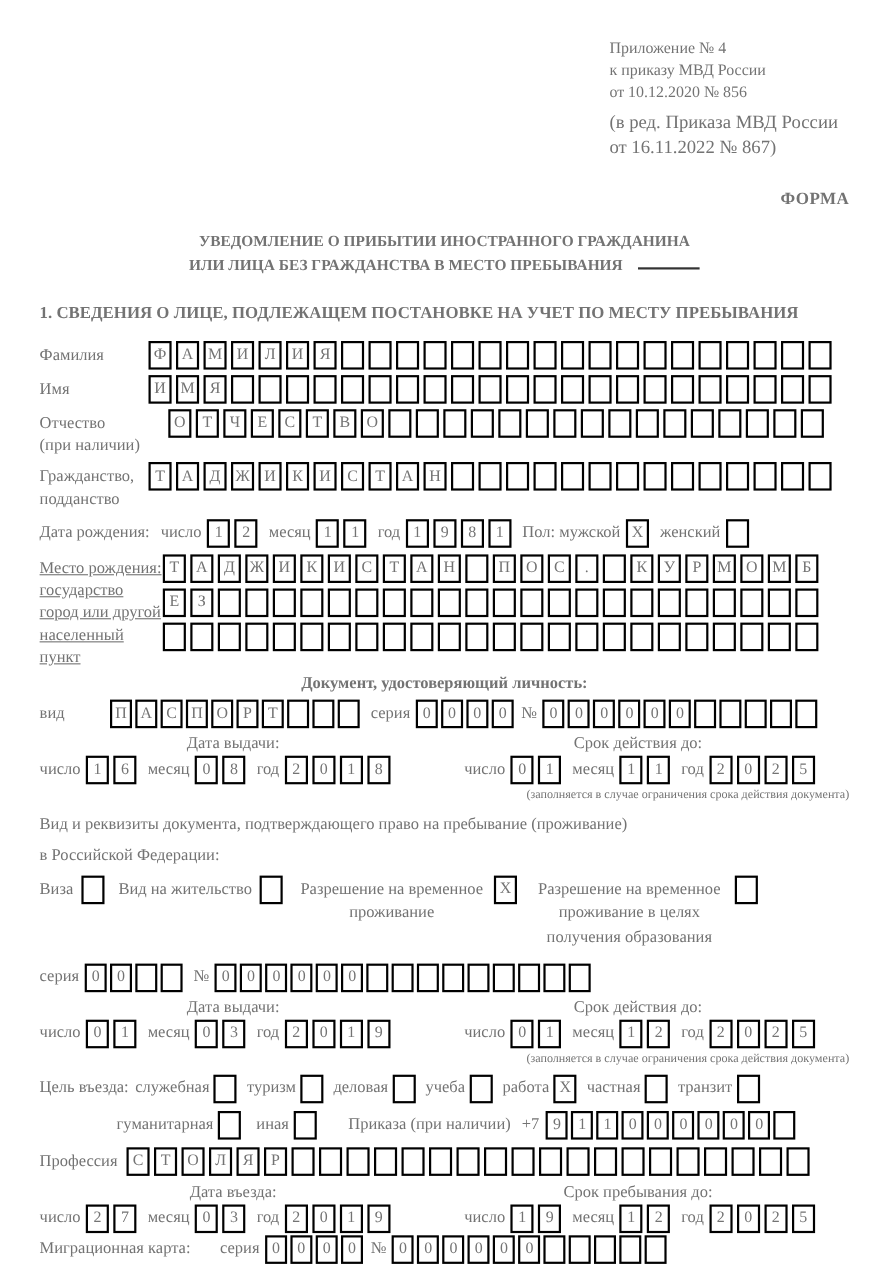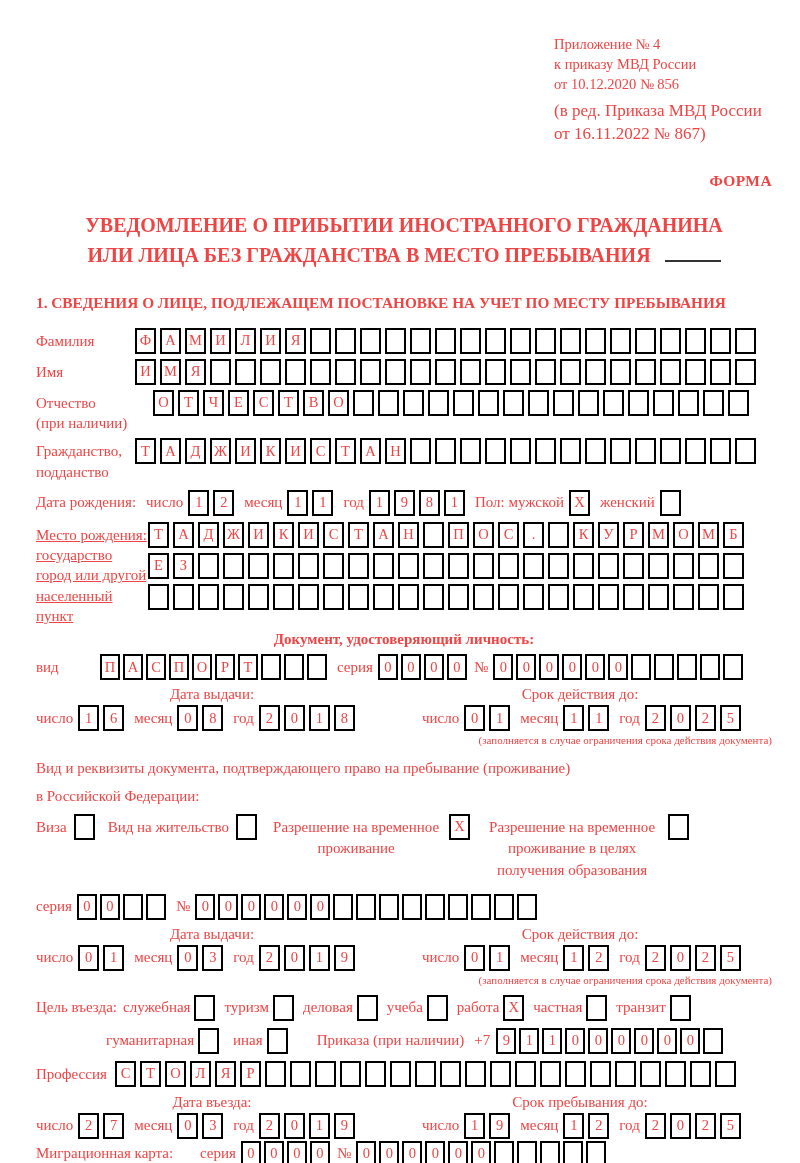--- a/index.html
+++ b/index.html
@@ -1,27 +1,27 @@
 <!DOCTYPE html>
 <html><head>
 <meta charset="utf-8">
 <style>
   html,body{margin:0;padding:0;background:#fff;}
   .page{
     width:800px;height:1163px;box-sizing:border-box;
     padding:30px 28px 14px 36px;
     font-family:"Liberation Serif","DejaVu Serif",serif;
-    color:#ef4444;font-size:15px;background:#fff;overflow:hidden;position:relative;
+    color:#737373;font-size:15px;background:#fff;overflow:hidden;position:relative;
   }
   
   .appendix{margin:4px 0 0 auto;width:218px;line-height:1.38;font-size:14.5px;}
   .amend{margin-top:5px;font-size:17px;line-height:1.38;}
   .forma{margin-top:26px;text-align:right;font-weight:bold;font-size:15.5px;letter-spacing:.4px;}
   
-  .title{margin-top:20px;text-align:center;font-weight:bold;font-size:20px;line-height:1.5;}
+  .title{margin-top:20px;text-align:center;font-weight:bold;font-size:14px;line-height:1.5;}
   .uline{display:inline-block;width:56px;border-bottom:2px solid #333;margin-left:14px;vertical-align:baseline;}
   .section-heading{margin-top:24px;margin-bottom:16px;font-weight:bold;font-size:15.3px;}
   
   .cbox{
     box-sizing:border-box;flex:0 0 auto;width:21px;height:26px;
     border:2px solid #000;display:inline-flex;align-items:center;justify-content:center;
     font-size:14.5px;background:#fff;
   }
   .boxes{display:inline-flex;gap:4px;flex-wrap:nowrap;}
   .boxes.sm .cbox{width:20px;}

